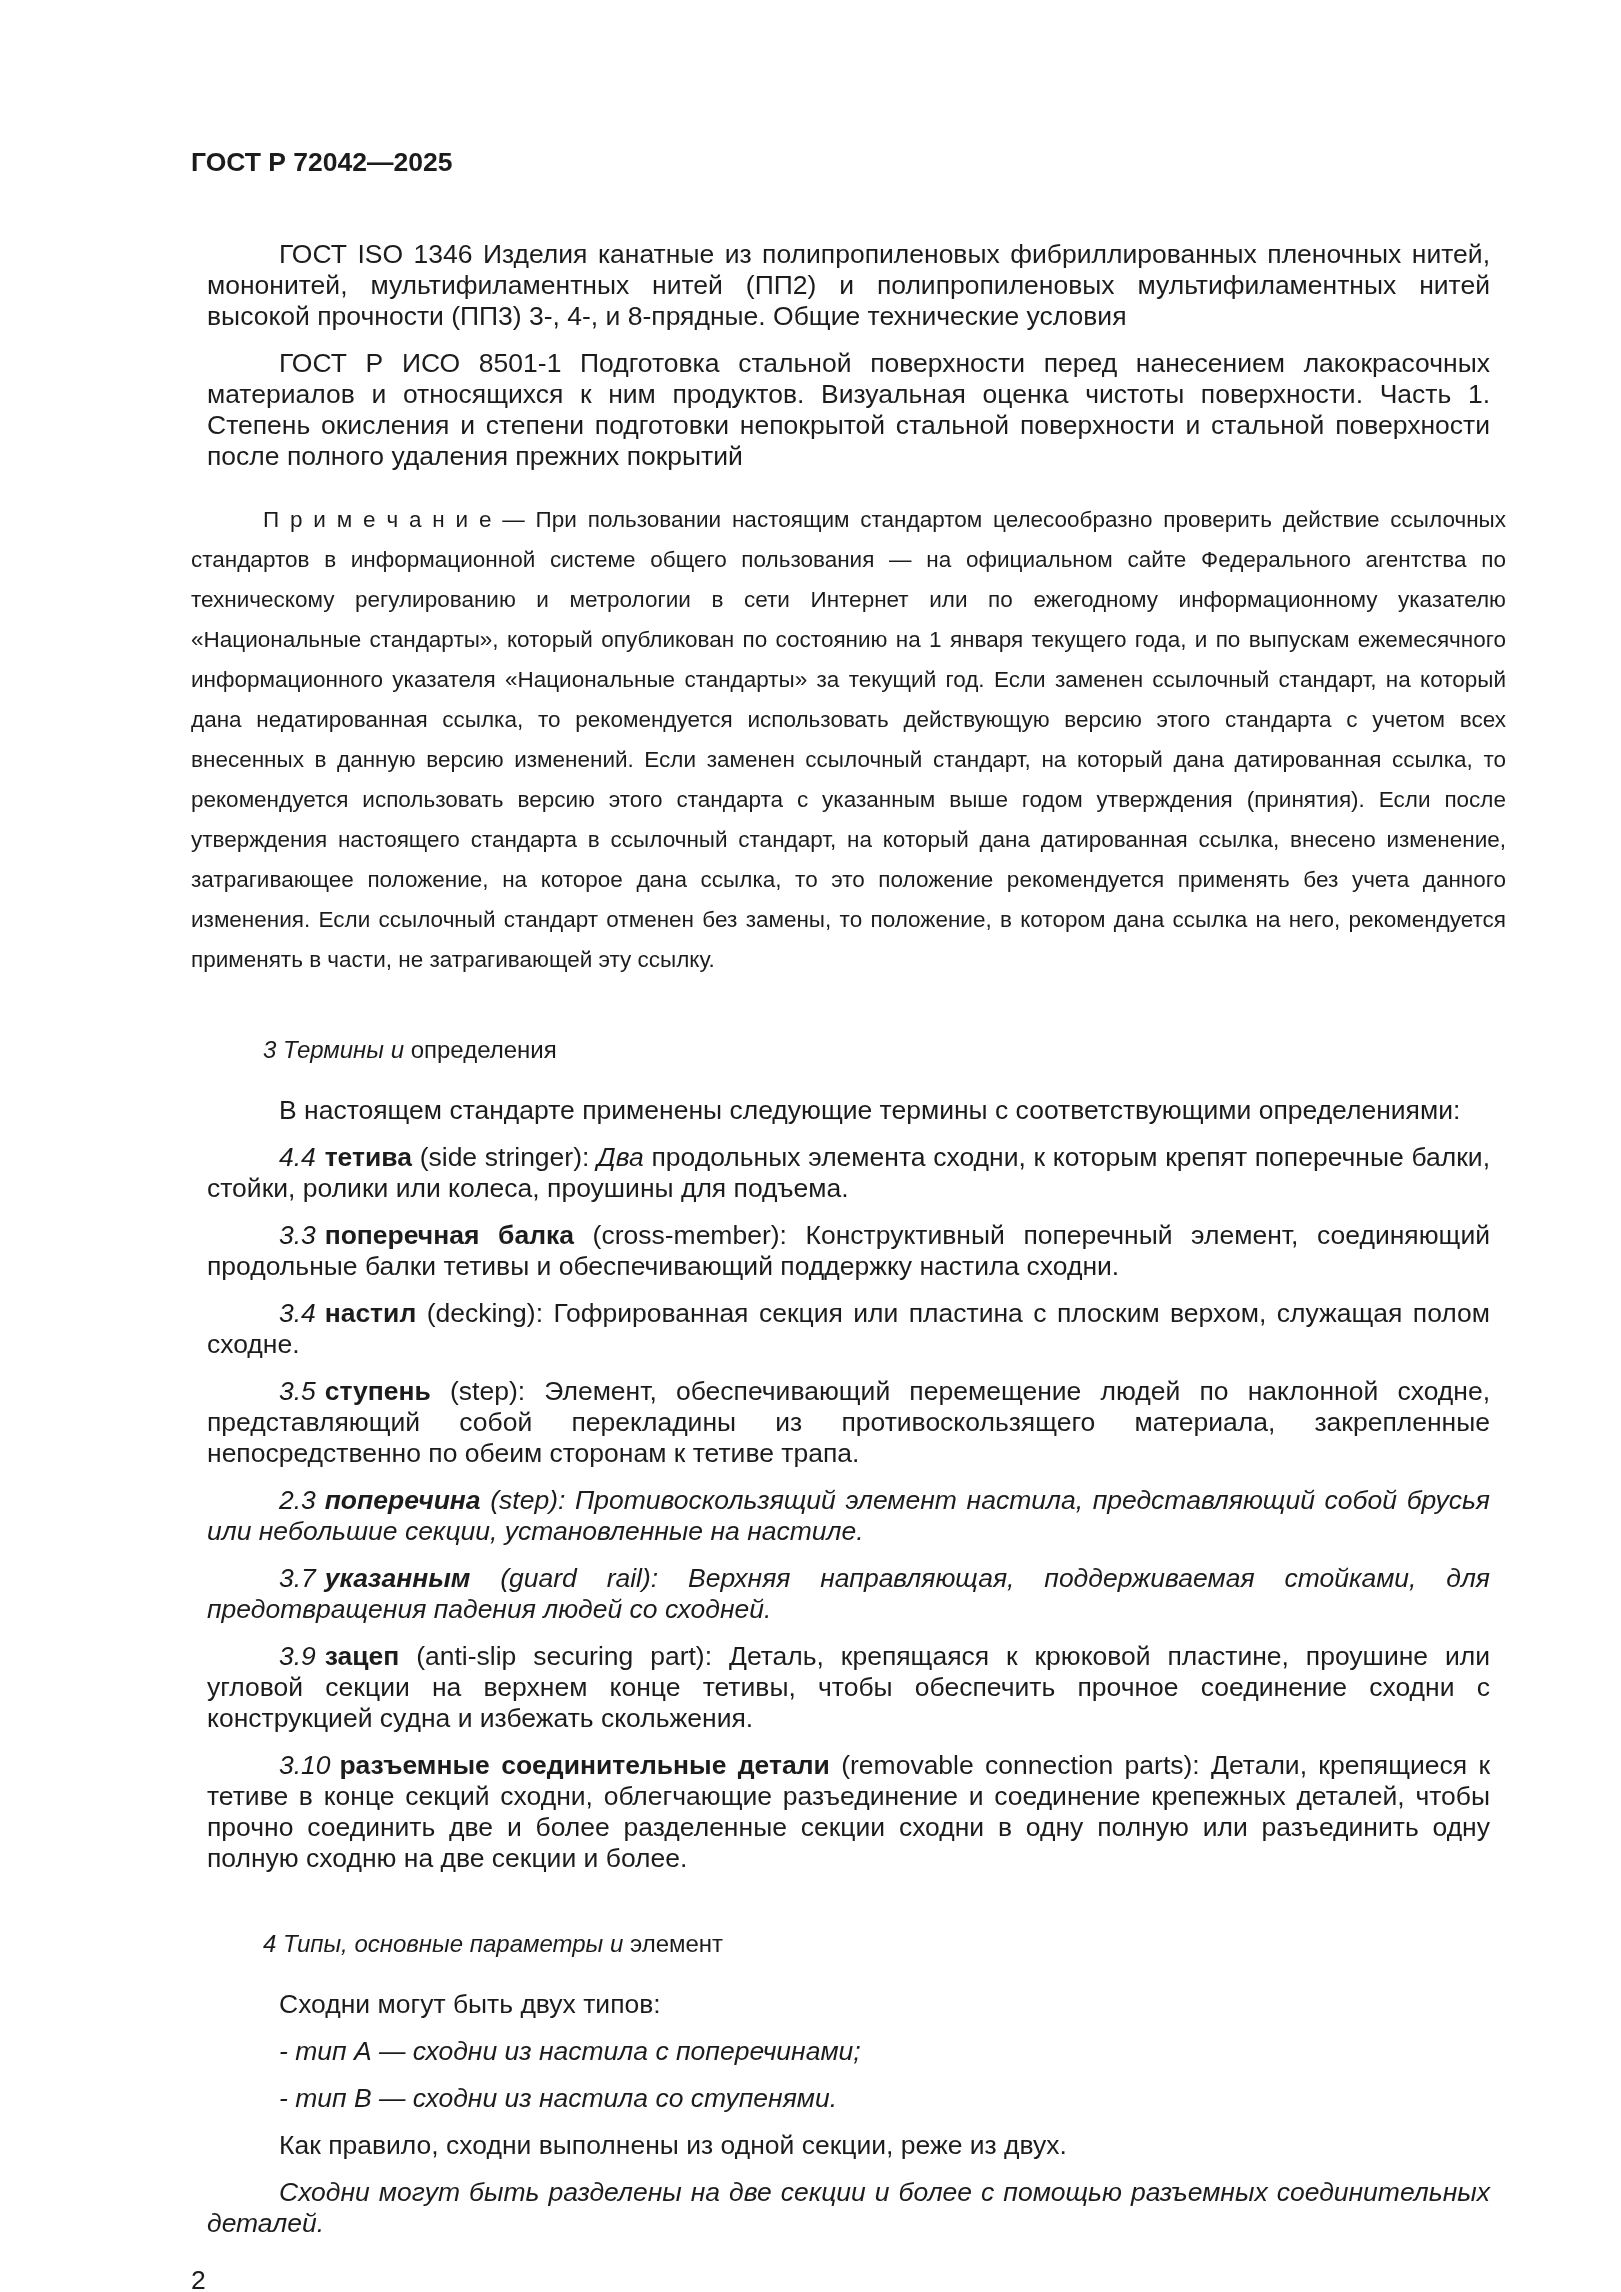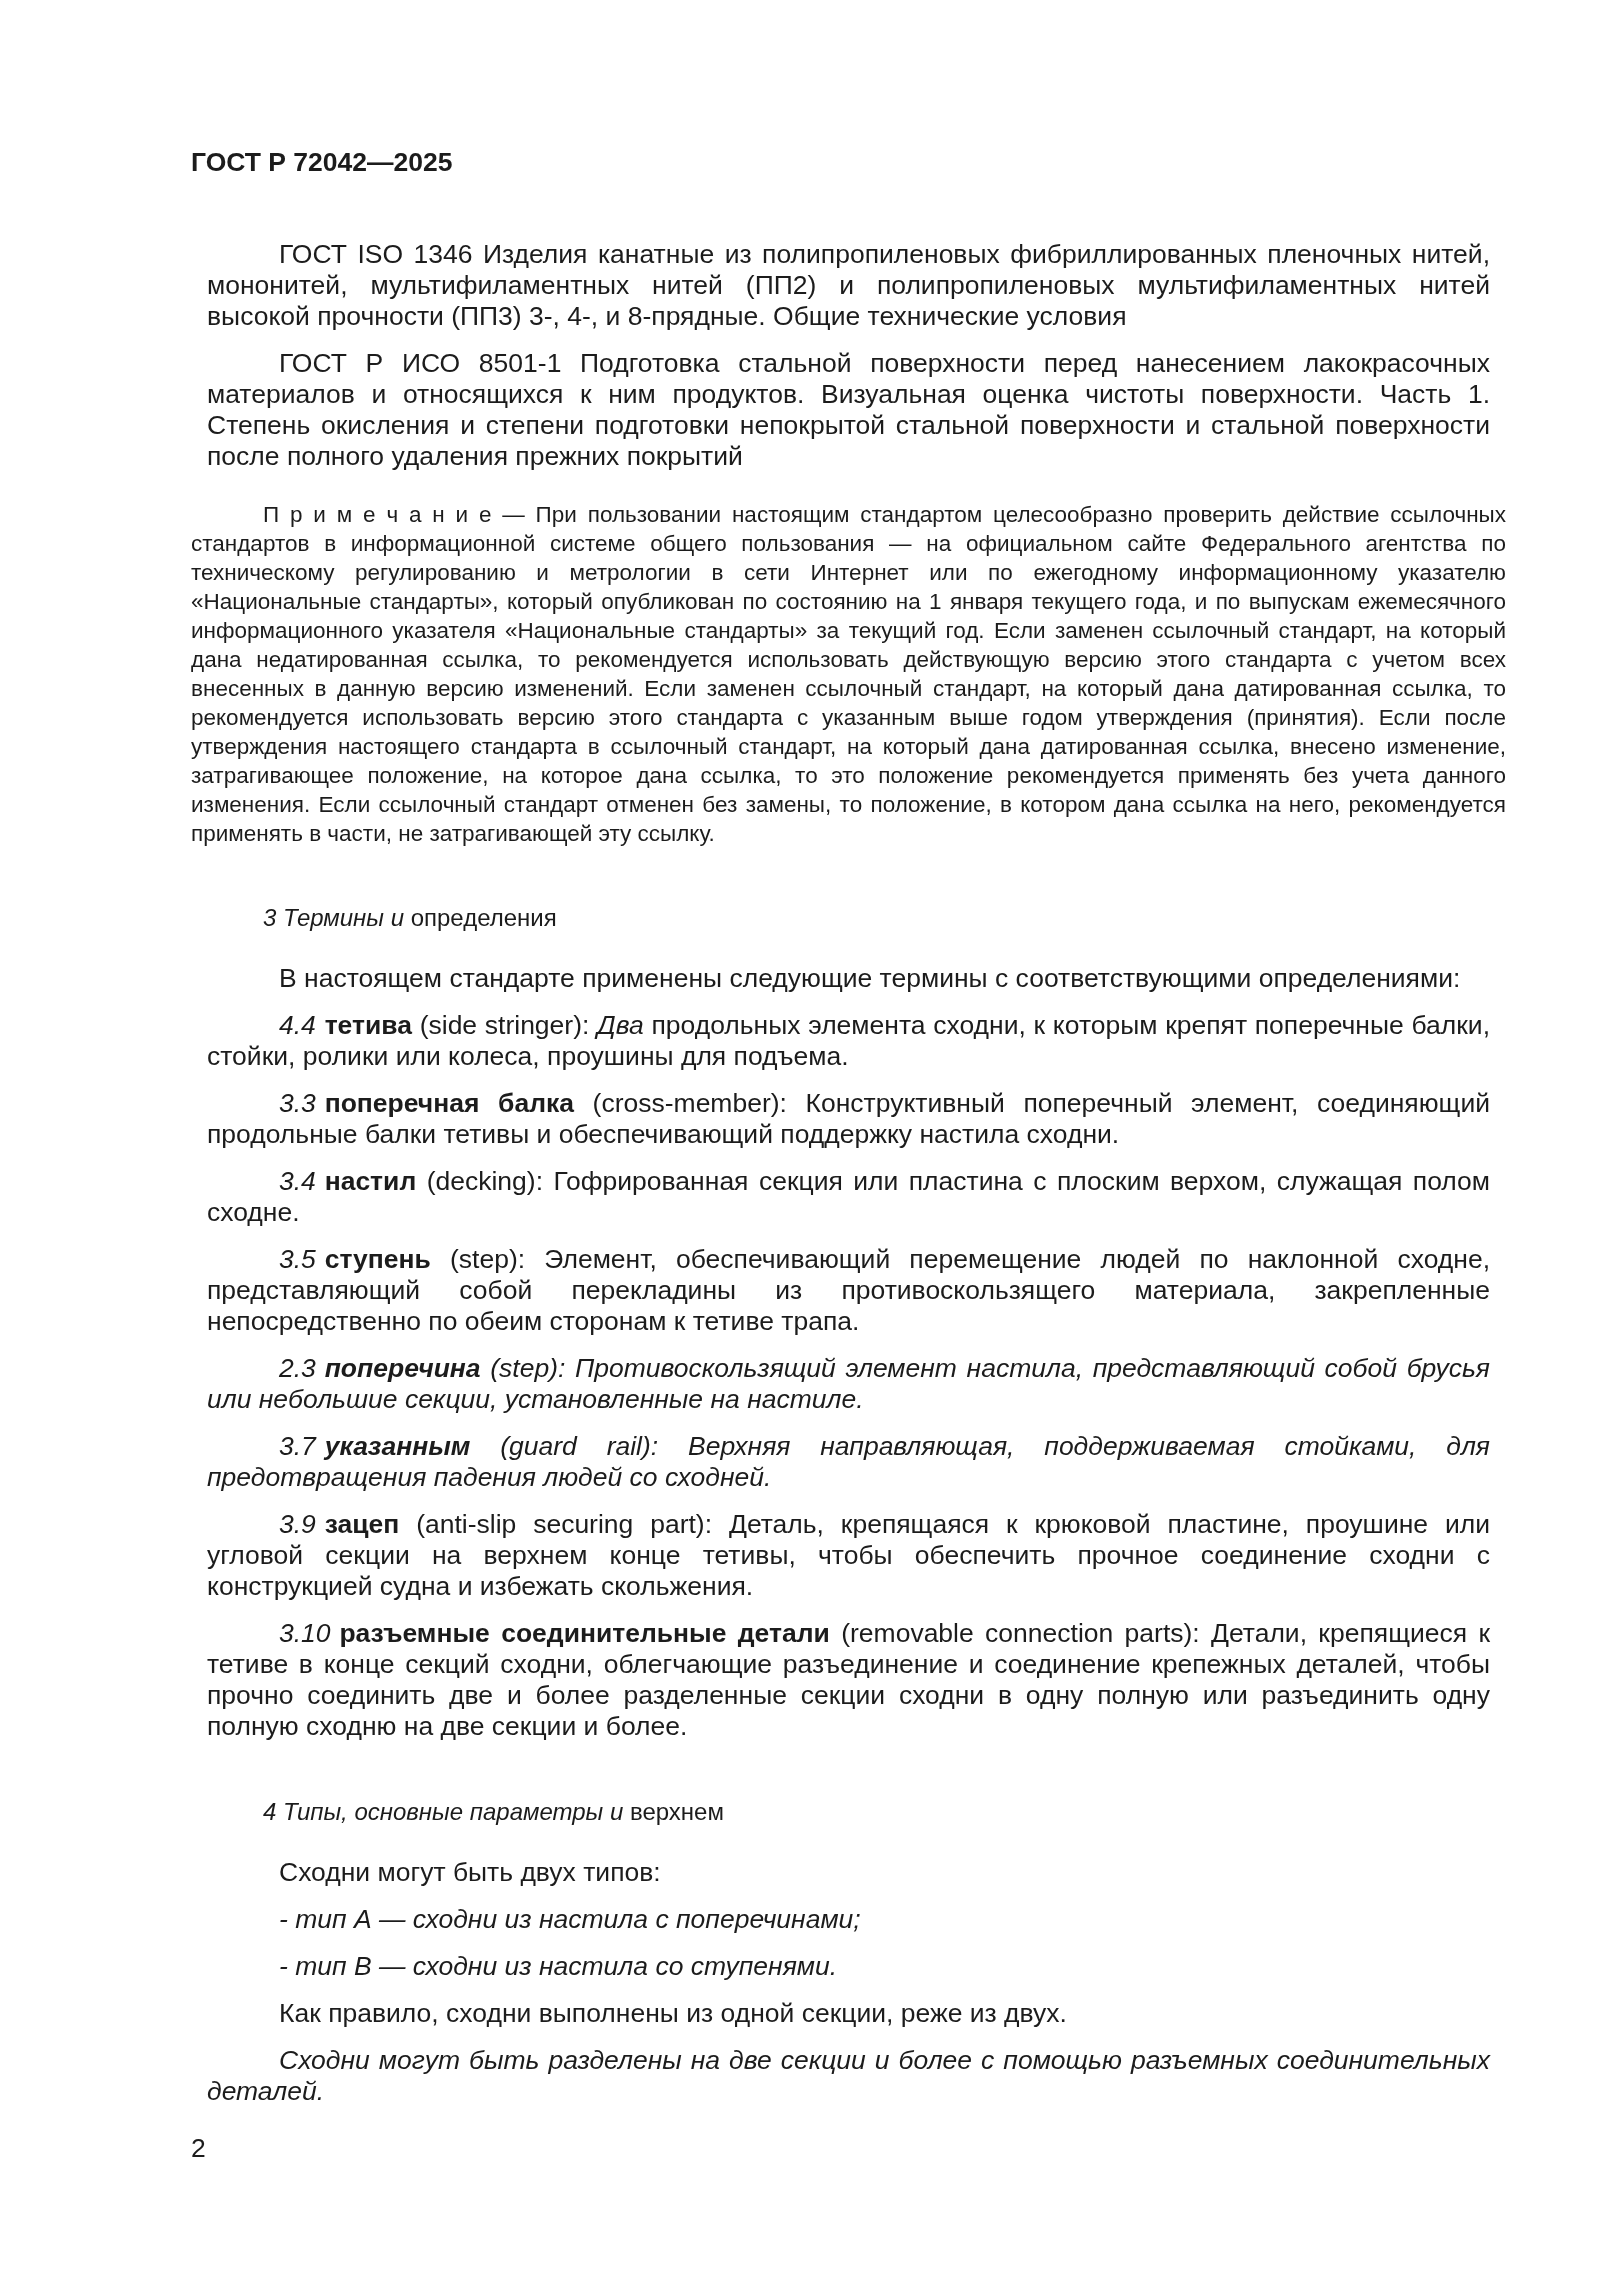--- a/index.html
+++ b/index.html
@@ -28,21 +28,21 @@
   }
   .para {
     font-size: 26.5px;
     line-height: 31px;
     text-align: justify;
     text-indent: 72px;
     margin: 16px;
   }
   .note {
     font-size: 22.5px;
-    line-height: 29px;
+    line-height: 40px;
     text-align: justify;
     text-indent: 72px;
     margin: 28px 0 0 0;
   }
   .heading {
     font-size: 24px;
     line-height: 33px;
     font-weight: normal;
     text-indent: 72px;
     margin: 53px 0 29px 0;
@@ -87,21 +87,21 @@
 
     <p class="para italic-def"><span class="num">2.3</span><span class="term-name">поперечина</span><span> (step): </span><span>Противоскользящий элемент настила, представляющий собой брусья или небольшие секции, установленные на настиле.</span></p>
 
     <p class="para italic-def"><span class="num">3.7</span><span class="term-name">указанным</span><span> (guard rail): </span><span>Верхняя направляющая, поддерживаемая стойками, для предотвращения падения людей со сходней.</span></p>
 
 
     <p class="para"><span class="num">3.9</span><span class="term-name">зацеп</span><span> (anti-slip securing part): </span><span>Деталь, крепящаяся к крюковой пластине, проушине или угловой секции на верхнем конце тетивы, чтобы обеспечить прочное соединение сходни с конструкцией судна и избежать скольжения.</span></p>
 
     <p class="para"><span class="num">3.10</span><span class="term-name">разъемные соединительные детали</span><span> (removable connection parts): </span><span>Детали, крепящиеся к тетиве в конце секций сходни, облегчающие разъединение и соединение крепежных деталей, чтобы прочно соединить две и более разделенные секции сходни в одну полную или разъединить одну полную сходню на две секции и более.</span></p>
 
-    <h2 class="heading"><span class="hi">4 Типы, основные параметры и </span><span>верхнем</span></h2>
+    <h2 class="heading"><span class="hi">4 Типы, основные параметры и </span><span>элемент</span></h2>
 
     <p class="para">Сходни могут быть двух типов:</p>
     <p class="para italic-para">- тип А — сходни из настила с поперечинами;</p>
     <p class="para italic-para">- тип В — сходни из настила со ступенями.</p>
     <p class="para">Как правило, сходни выполнены из одной секции, реже из двух.</p>
     <p class="para italic-para">Сходни могут быть разделены на две секции и более с помощью разъемных соединительных деталей.</p>
 
     <p class="page-num">2</p>
 
   </div>

